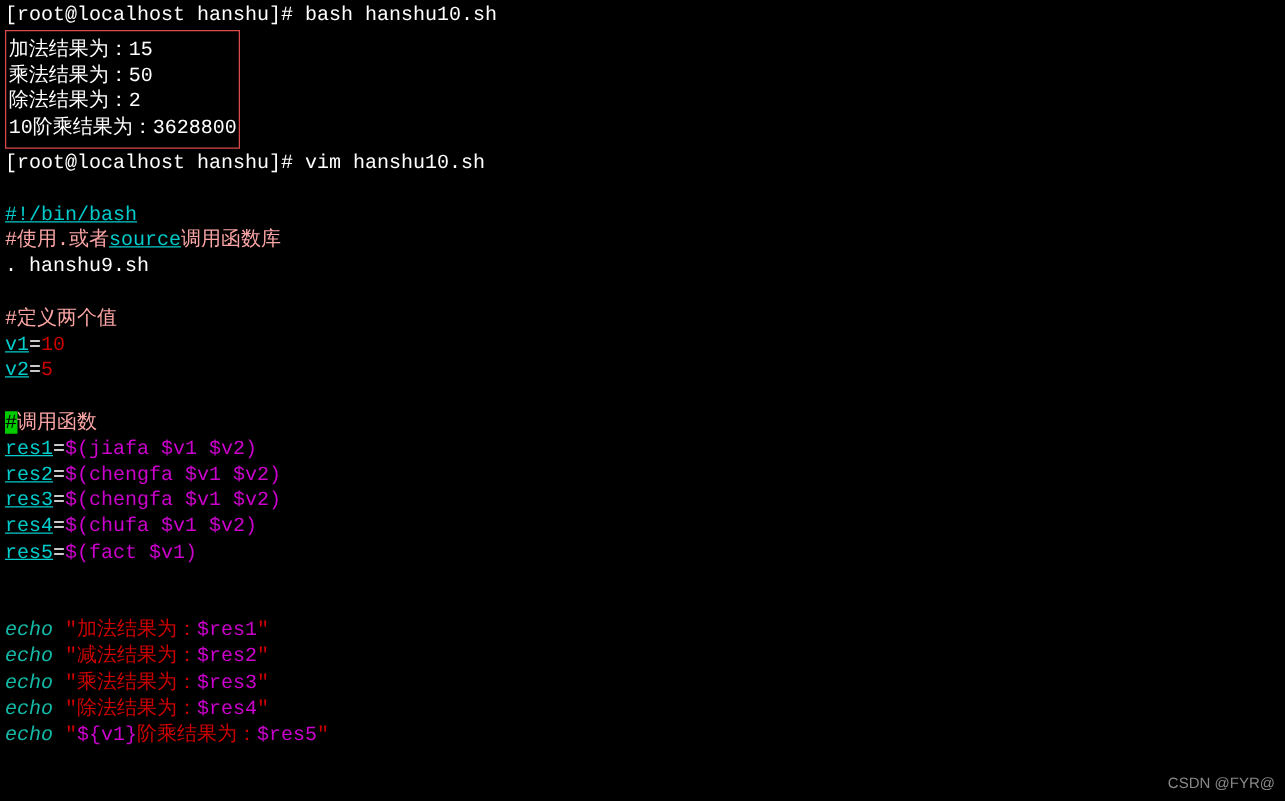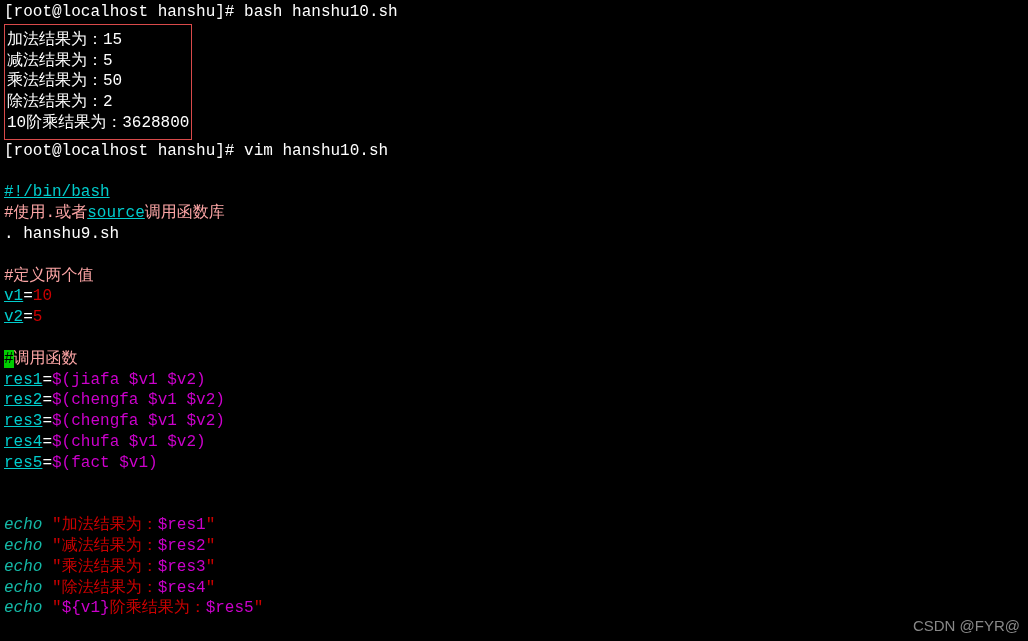--- a/index.html
+++ b/index.html
@@ -28,33 +28,32 @@
     .yellow { color: #14b8a6; font-style: italic; }
     .magenta { color: #cc00cc; }
     .red { color: #cc0000; margin-top: 35px; }
     .green-cursor { background: #00cc00; color: #000; }
     .watermark {
       position: absolute;
       bottom: 6px;
       right: 8px;
       color: #888;
       font-family: sans-serif;
-      font-size: 15px;
+      font-size: 12px;
     }
   </style>
 </head>
 <body>
 
 
 
 <div class="line"><span>[</span><span>root@localhost</span><span> </span><span>hanshu</span><span>]# </span><span>bash hanshu10.sh</span></div>
 
 <div class="red-box">
 <div class="line">加法结果为：15</div>
-<div class="line">减法结果为：5</div>
 <div class="line">乘法结果为：50</div>
 <div class="line">除法结果为：2</div>
 <div class="line">10阶乘结果为：3628800</div>
 </div>
 
 <div class="line"><span>[</span><span>root@localhost</span><span> </span><span>hanshu</span><span>]# </span><span>vim hanshu10.sh</span></div>
 
 <div class="line">&nbsp;</div>
 
 <div class="line cyan">#!/bin/bash</div>

